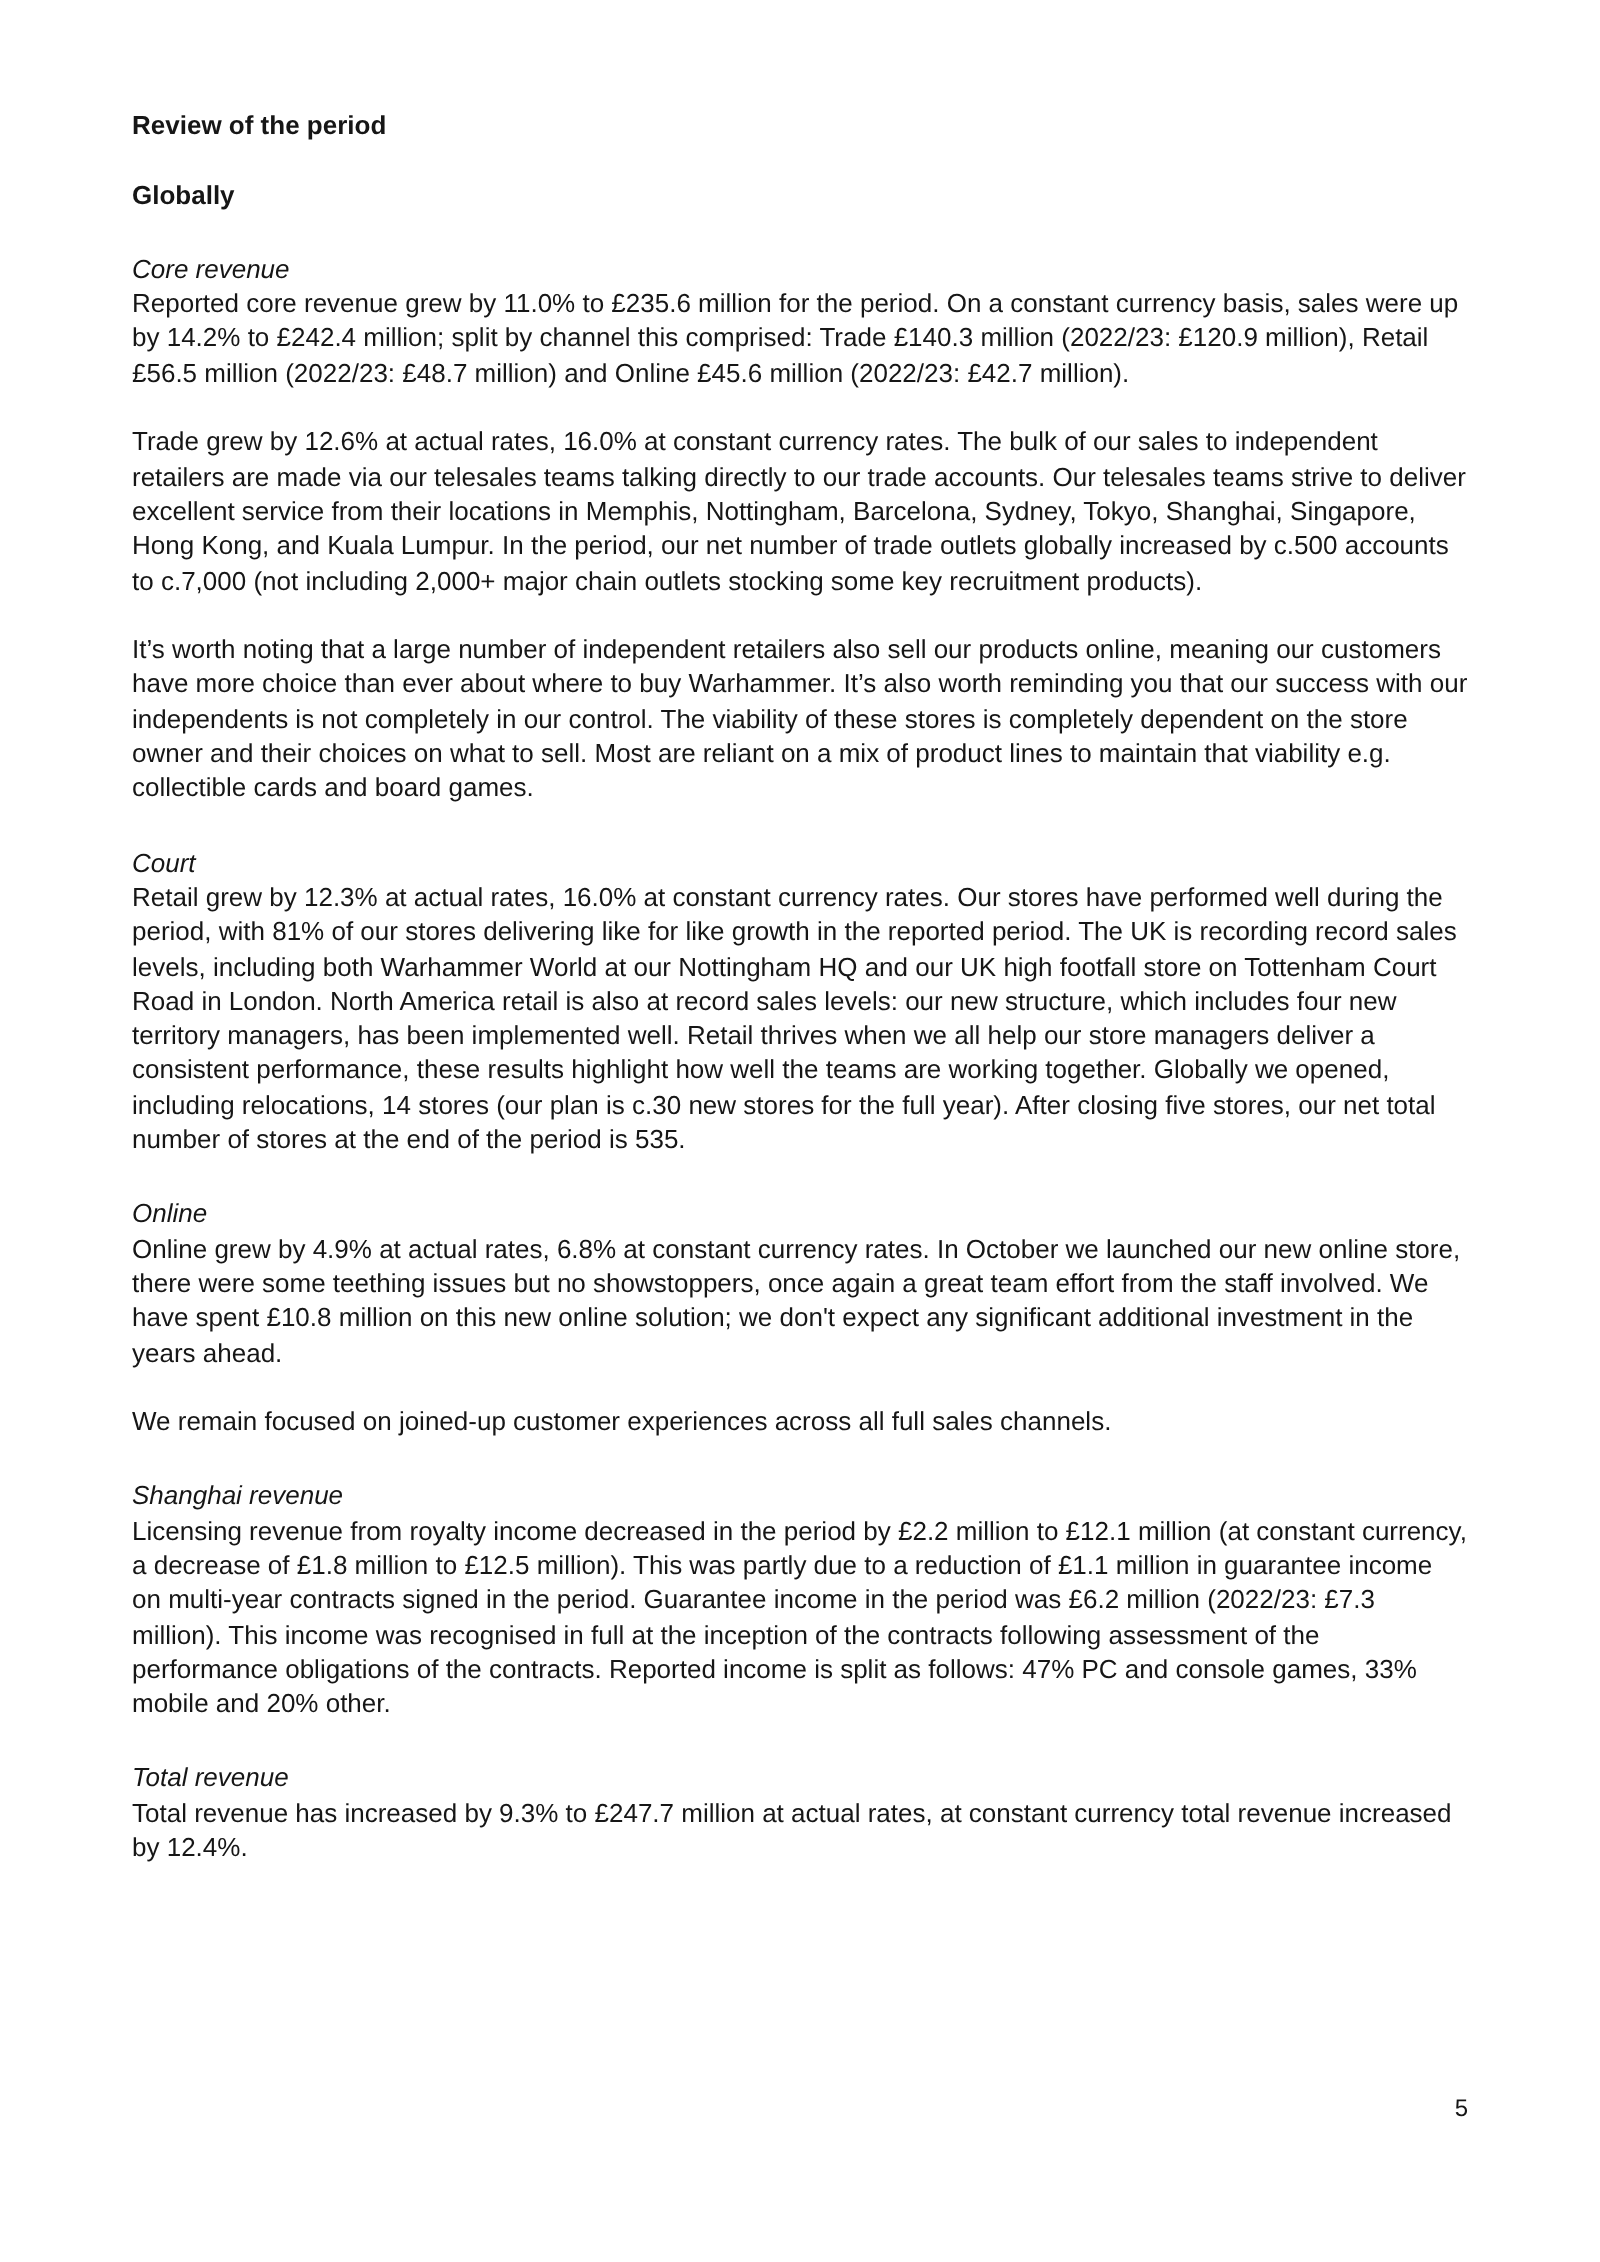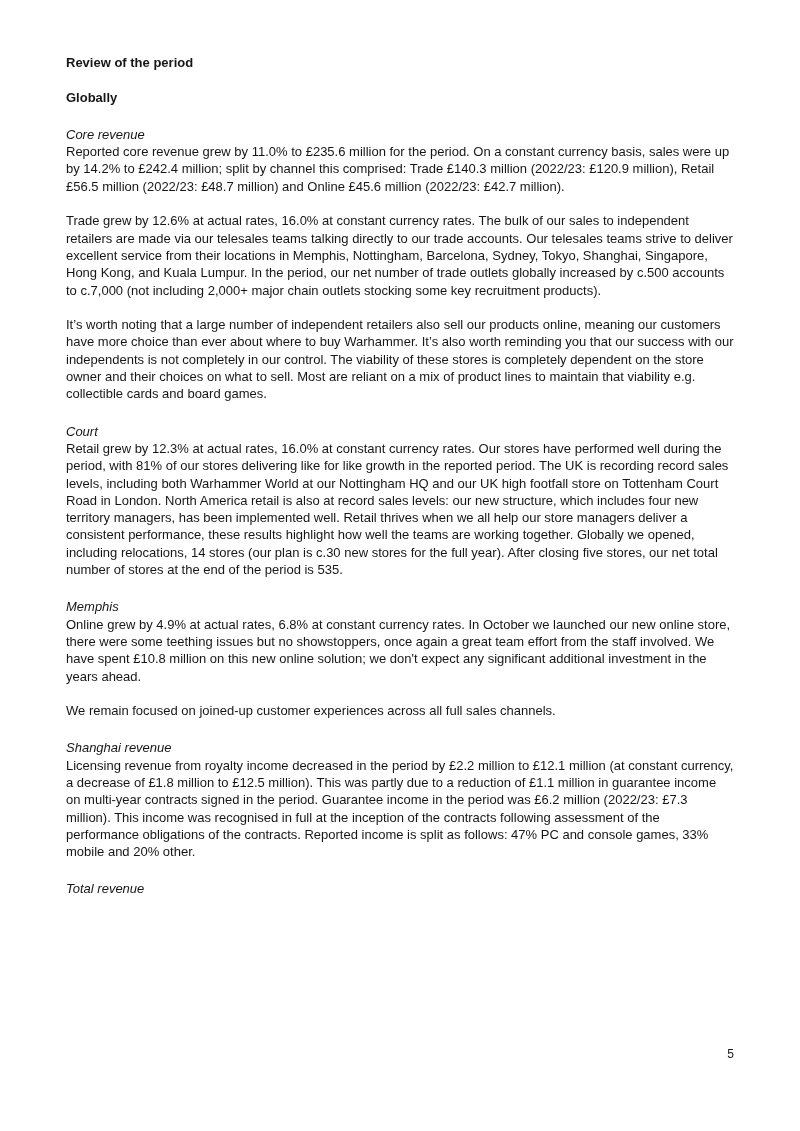--- a/index.html
+++ b/index.html
@@ -59,28 +59,29 @@
         <p class="blk normal">Trade grew by 12.6% at actual rates, 16.0% at constant currency rates. The bulk of our sales to independent retailers are made via our telesales teams talking directly to our trade accounts. Our telesales teams strive to deliver excellent service from their locations in Memphis, Nottingham, Barcelona, Sydney, Tokyo, Shanghai, Singapore, Hong Kong, and Kuala Lumpur. In the period, our net number of trade outlets globally increased by c.500 accounts to c.7,000 (not including 2,000+ major chain outlets stocking some key recruitment products).</p>
       </div>
       <div class="group">
         <p class="blk normal">It’s worth noting that a large number of independent retailers also sell our products online, meaning our customers have more choice than ever about where to buy Warhammer. It’s also worth reminding you that our success with our independents is not completely in our control. The viability of these stores is completely dependent on the store owner and their choices on what to sell. Most are reliant on a mix of product lines to maintain that viability e.g. collectible cards and board games.</p>
       </div>
       <div class="group">
         <p class="blk italic">Court</p>
         <p class="blk normal">Retail grew by 12.3% at actual rates, 16.0% at constant currency rates. Our stores have performed well during the period, with 81% of our stores delivering like for like growth in the reported period. The UK is recording record sales levels, including both Warhammer World at our Nottingham HQ and our UK high footfall store on Tottenham Court Road in London. North America retail is also at record sales levels: our new structure, which includes four new territory managers, has been implemented well. Retail thrives when we all help our store managers deliver a consistent performance, these results highlight how well the teams are working together. Globally we opened, including relocations, 14 stores (our plan is c.30 new stores for the full year). After closing five stores, our net total number of stores at the end of the period is 535.</p>
       </div>
       <div class="group">
-        <p class="blk italic">Memphis</p>
+        <p class="blk italic">Online</p>
         <p class="blk normal">Online grew by 4.9% at actual rates, 6.8% at constant currency rates. In October we launched our new online store, there were some teething issues but no showstoppers, once again a great team effort from the staff involved. We have spent £10.8 million on this new online solution; we don't expect any significant additional investment in the years ahead.</p>
       </div>
       <div class="group">
         <p class="blk normal">We remain focused on joined-up customer experiences across all full sales channels.</p>
       </div>
       <div class="group">
         <p class="blk italic">Shanghai revenue</p>
         <p class="blk normal">Licensing revenue from royalty income decreased in the period by £2.2 million to £12.1 million (at constant currency, a decrease of £1.8 million to £12.5 million). This was partly due to a reduction of £1.1 million in guarantee income on multi-year contracts signed in the period. Guarantee income in the period was £6.2 million (2022/23: £7.3 million). This income was recognised in full at the inception of the contracts following assessment of the performance obligations of the contracts. Reported income is split as follows: 47% PC and console games, 33% mobile and 20% other.</p>
       </div>
       <div class="group">
         <p class="blk italic">Total revenue</p>
+        <p class="blk normal">Total revenue has increased by 9.3% to £247.7 million at actual rates, at constant currency total revenue increased by 12.4%.</p>
       </div>
     </section>
   <div class="page-number">5</div>
 </main>
 
 </body></html>

